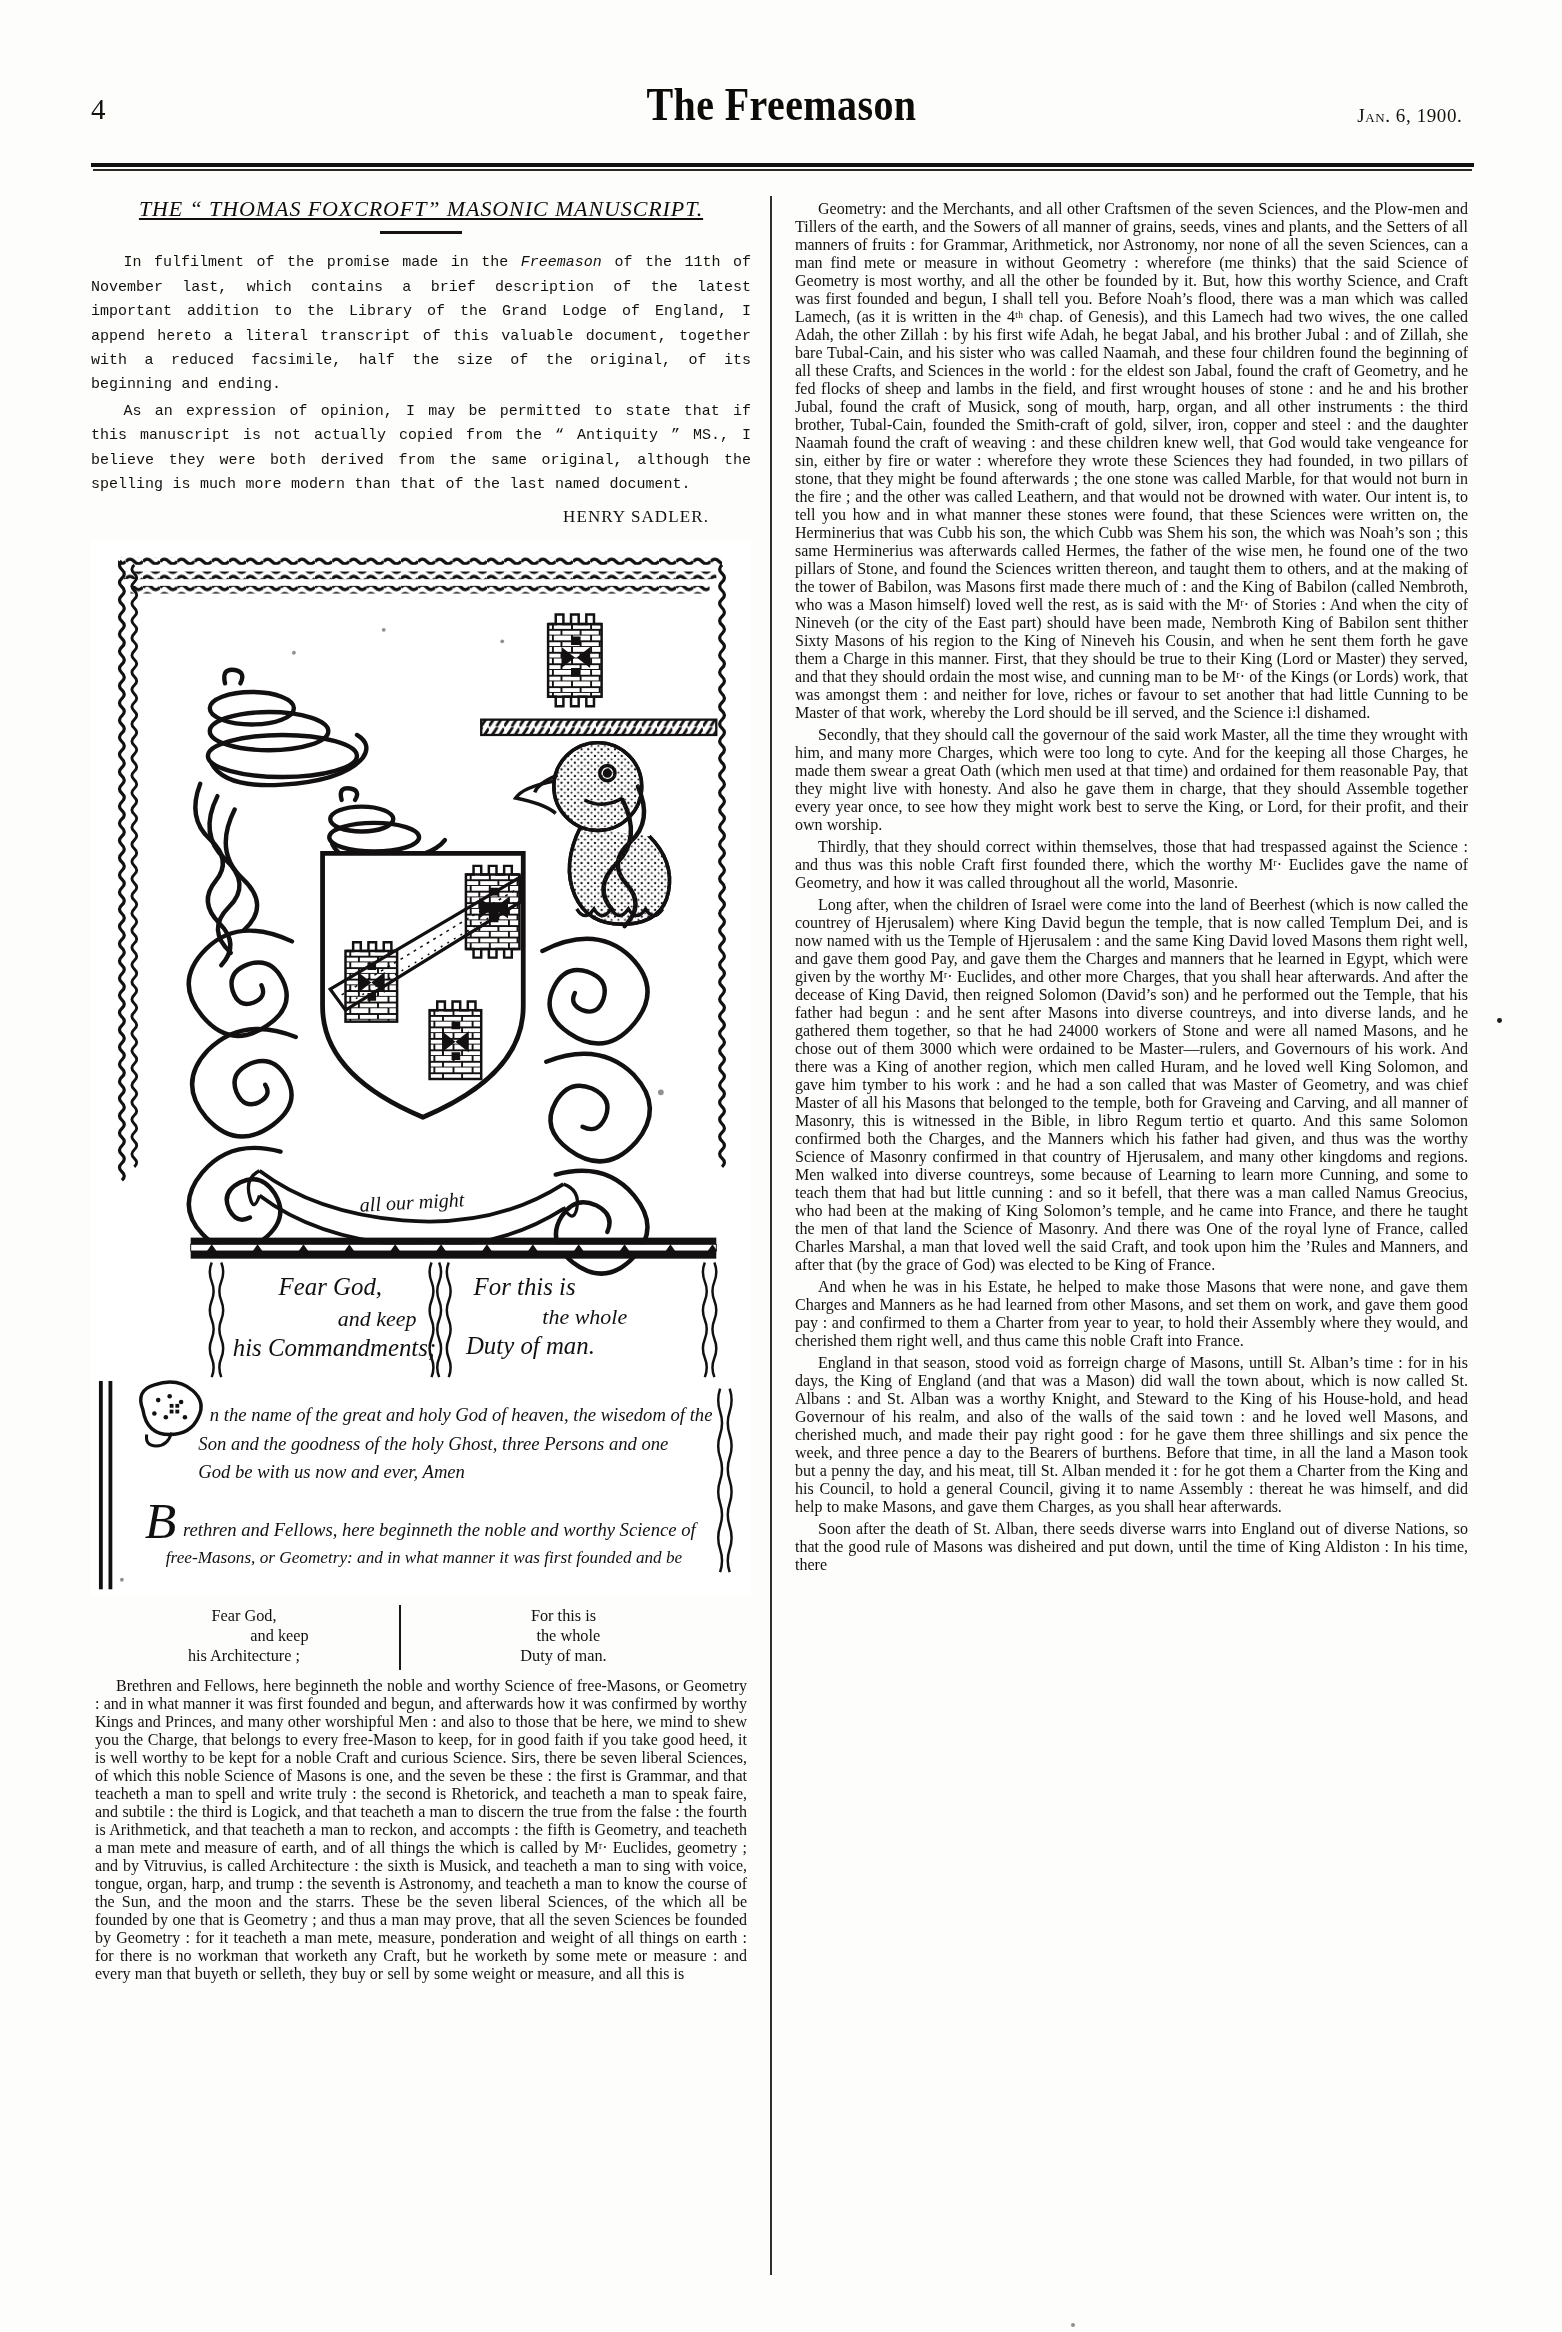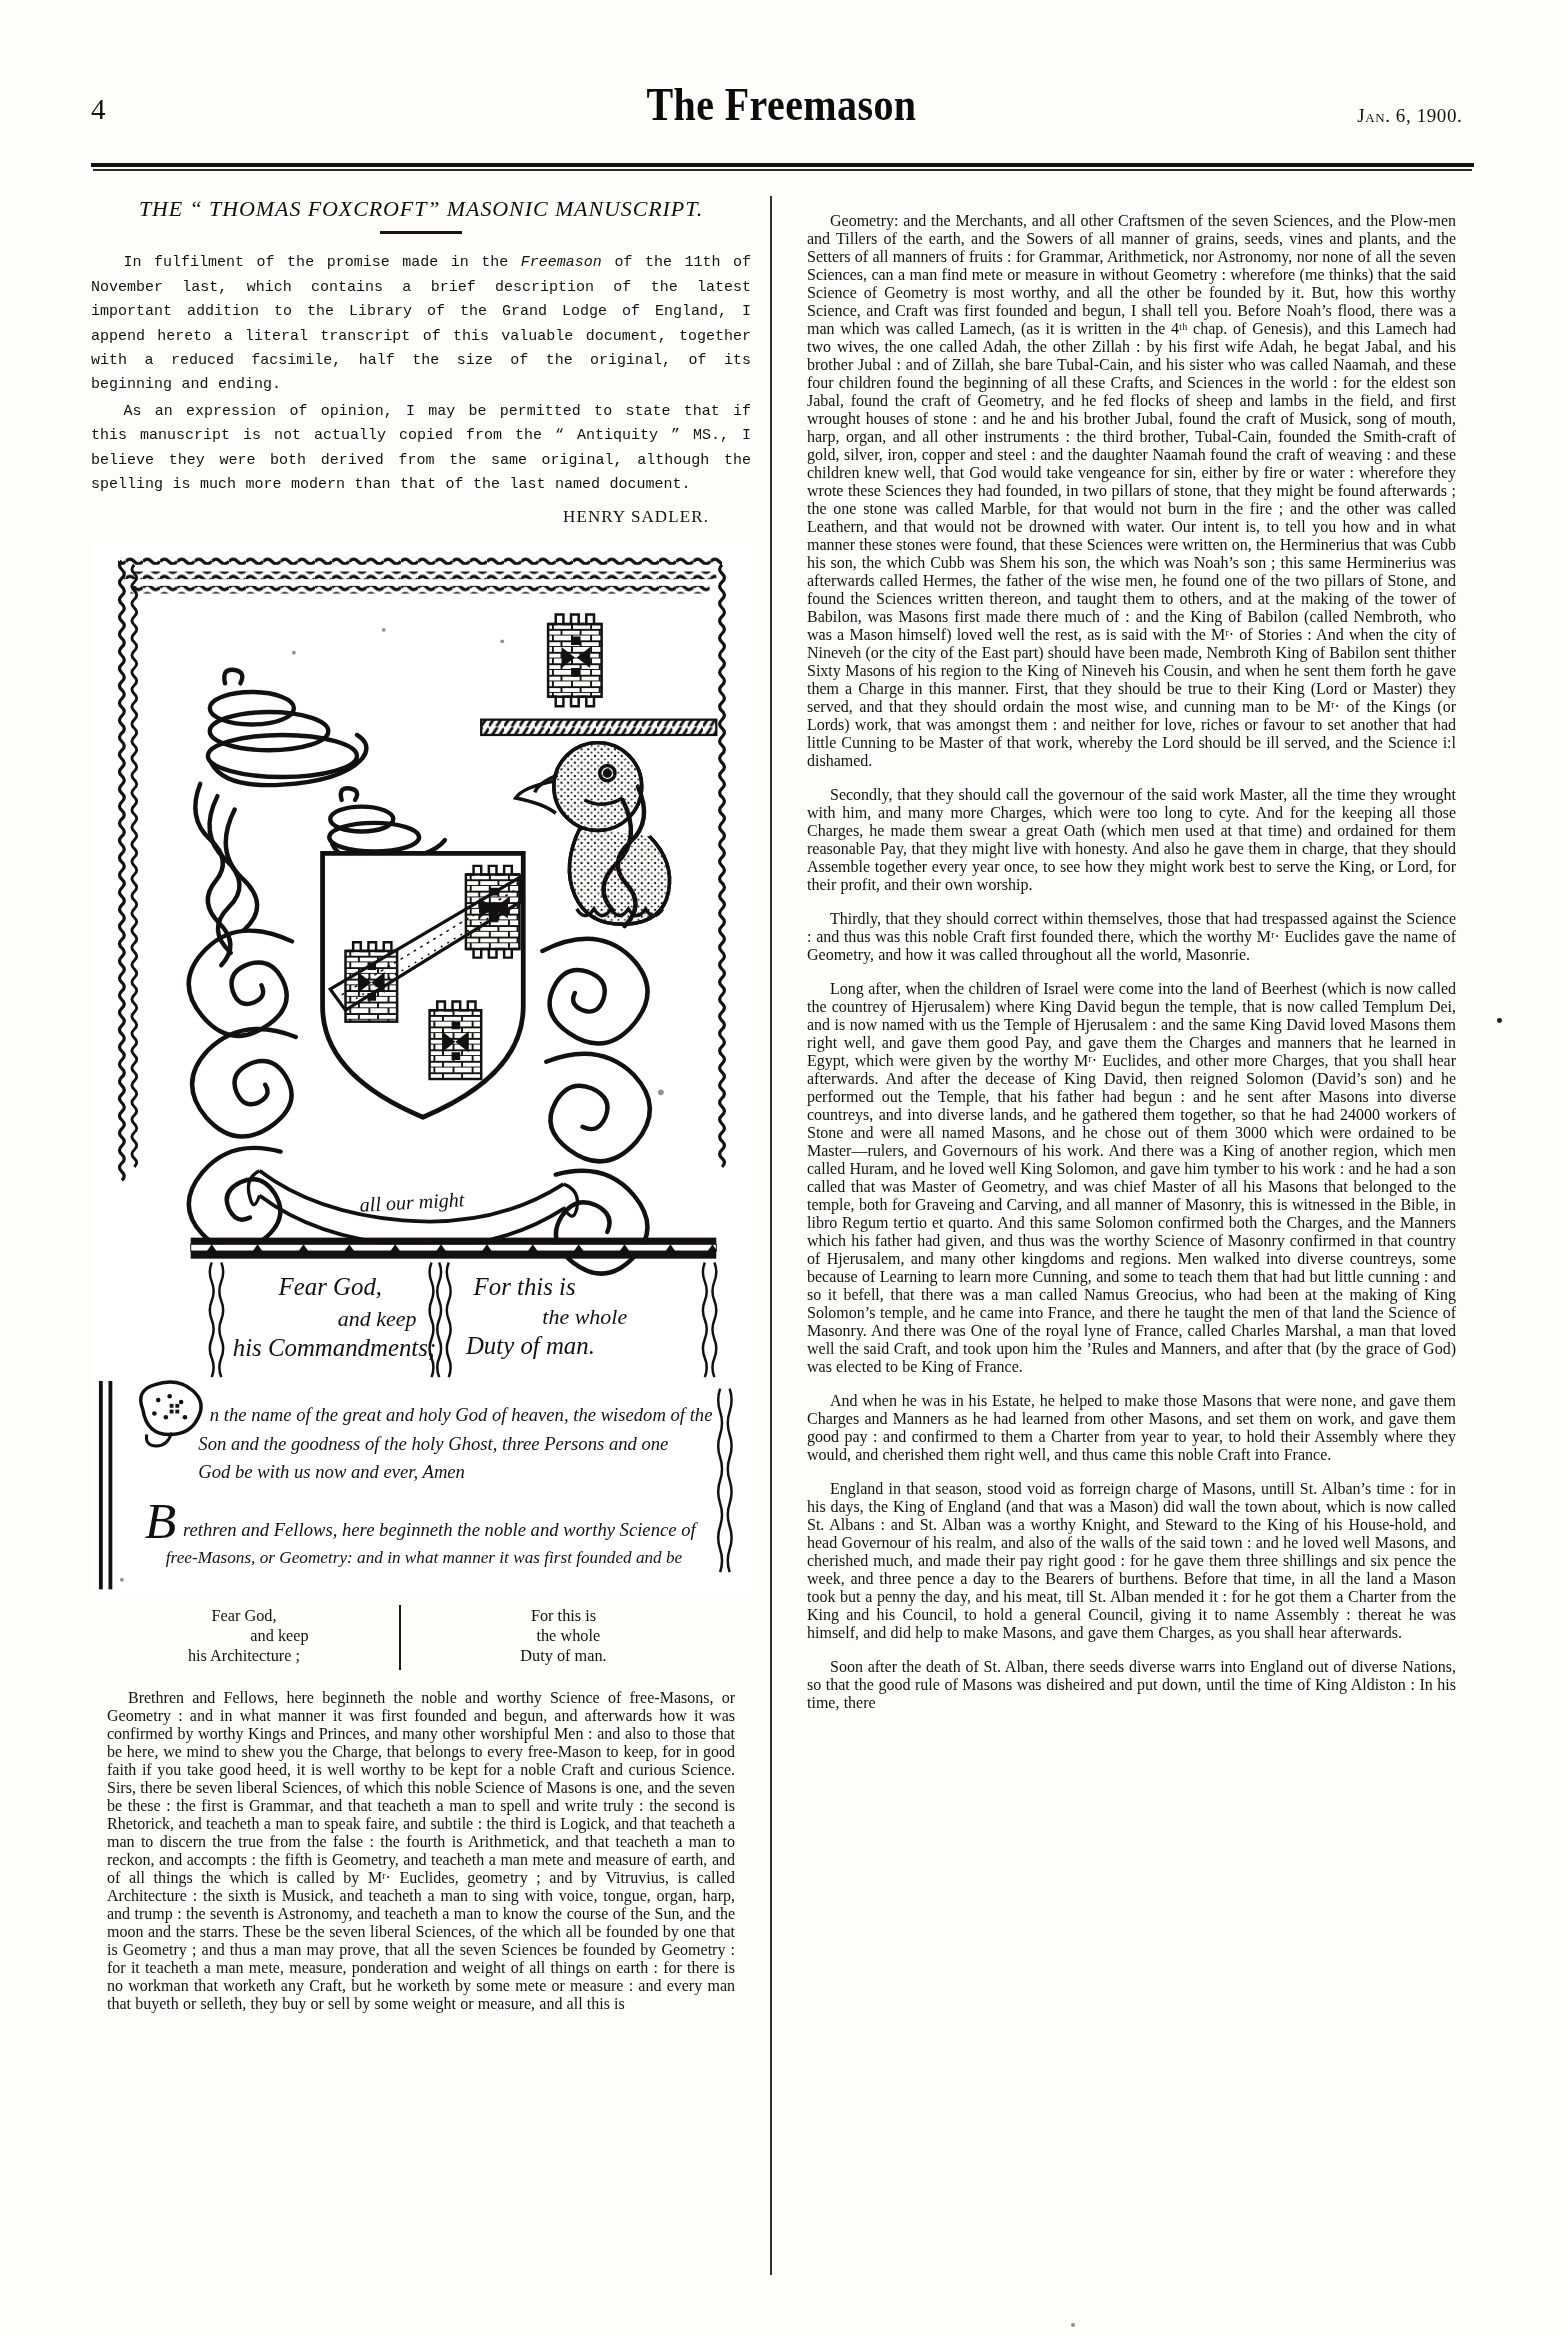--- a/index.html
+++ b/index.html
@@ -67,20 +67,21 @@
 
   
   .headline{
     font-style:italic;
     font-size:22px;
     letter-spacing:0.9px;
     text-align:center;
     margin:0 0 5.7px 0;
     white-space:nowrap;
     color:#100d0a;
+    text-decoration:underline;
   }
   .head-dash{
     width:82px;height:3.8px;background:#161310;
     margin:8.6px auto 17px auto;
   }
 
   
   .intro{
     font-size:15px;
     line-height:24.4px;
@@ -128,21 +129,21 @@
   .tr-verse .l2{padding-left:71px;}
   .tr-verse .r2{padding-left:9.6px;}
 
   .body-dense{
     font-size:16px;
     line-height:18px;
     text-align:justify;
     word-spacing:0.2px;
     margin:0;
   }
-  .body-dense p{margin:16px;text-indent:21px;}
+  .body-dense p{margin:4px;text-indent:21px;}
   .body-dense p.noind{text-indent:0;}
 
   .col-right .body-dense{
     font-size:16px;
     line-height:18px;
   }
   .col-right .body-dense p{text-indent:23px;}
 
   
   .speck{position:absolute;background:#2a2622;border-radius:50%;opacity:.5;}

